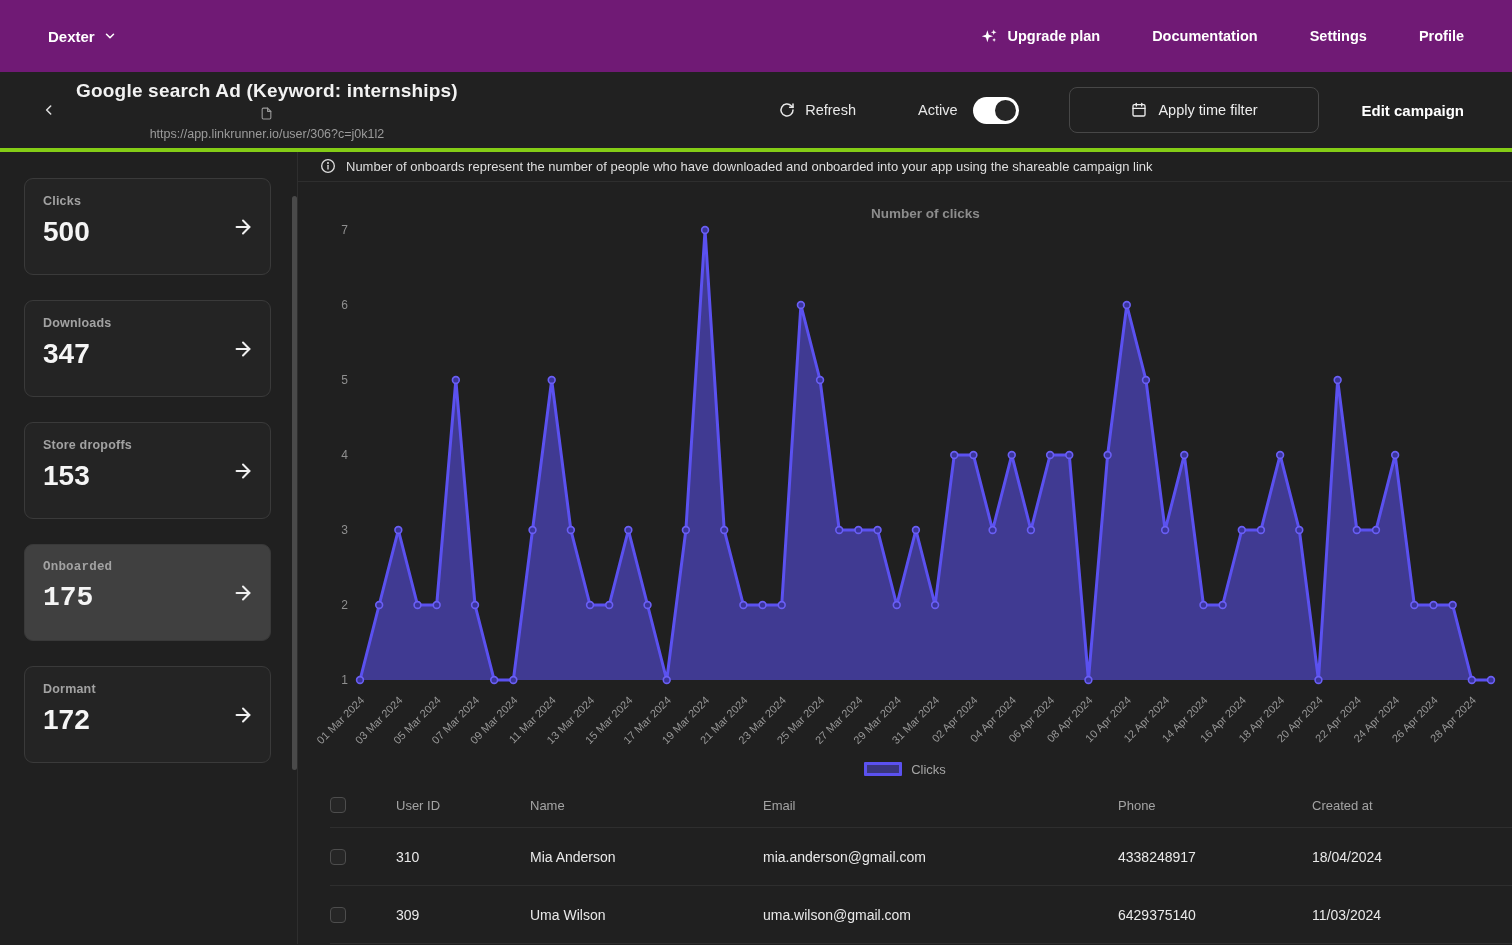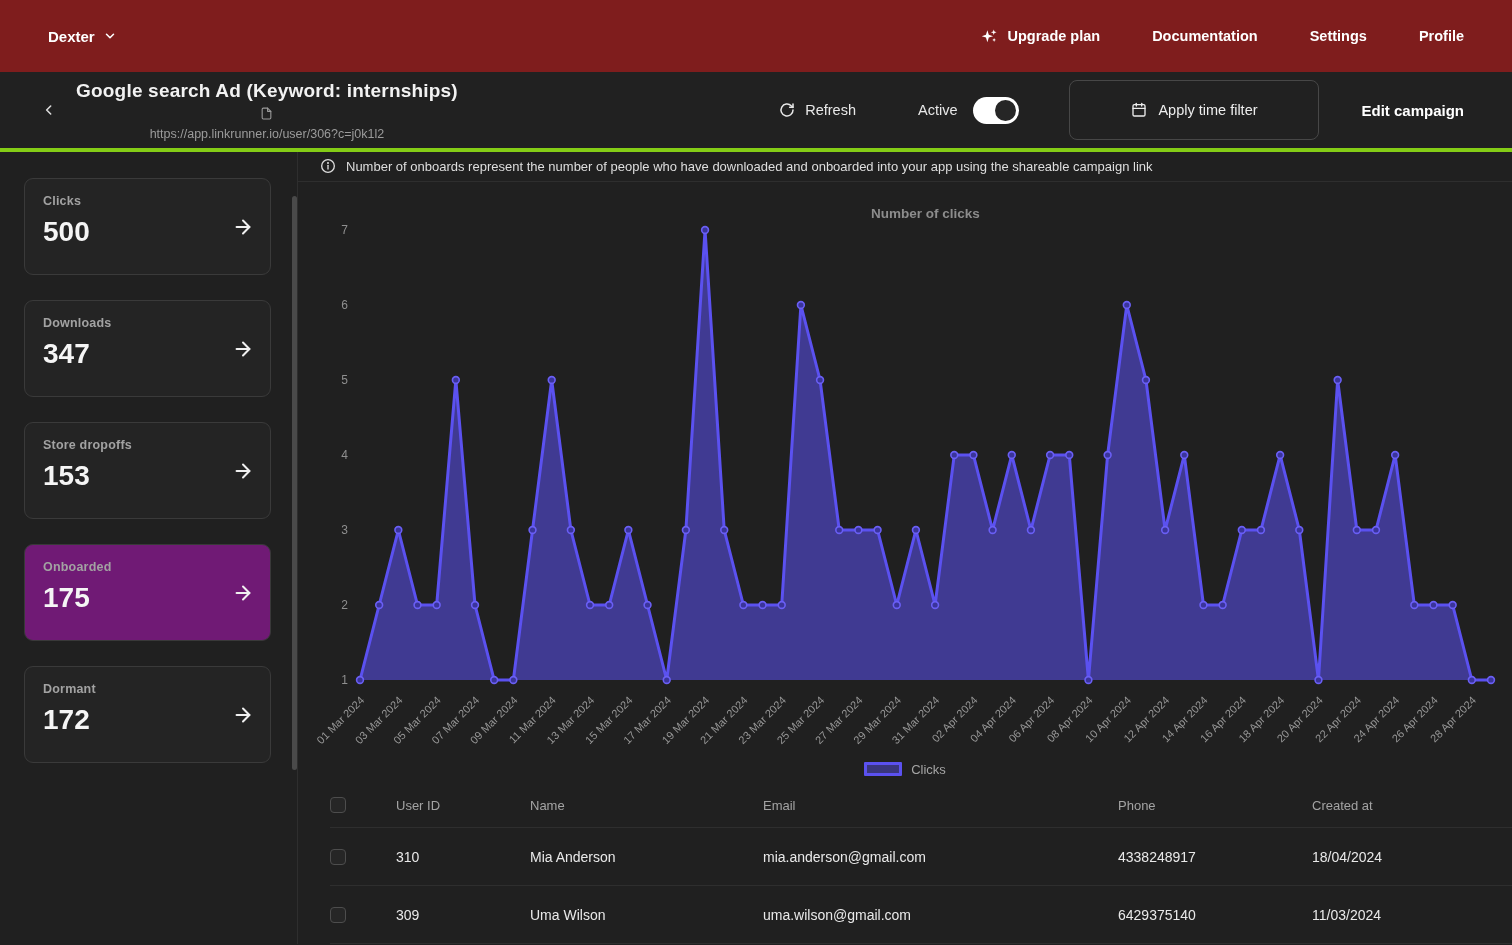--- a/index.html
+++ b/index.html
@@ -7,21 +7,21 @@
   body {
     background:#202020;
     font-family:"Liberation Sans", sans-serif;
     color:#ececec;
     -webkit-font-smoothing:antialiased;
   }
   svg.icn { display:block; }
 
   
   .topnav {
-    height:72px; background:#7f1d1d; display:flex; align-items:center;
+    height:72px; background:#701a75; display:flex; align-items:center;
     padding:0 48px; color:#fff;
   }
   .workspace { display:flex; align-items:center; gap:8px; cursor:pointer; }
   .workspace .ws-label { font-size:15px; font-weight:700; }
   .topnav-right { margin-left:auto; display:flex; align-items:center; gap:52px; }
   .topnav-item { display:flex; align-items:center; gap:9px; font-size:14.5px; font-weight:600; cursor:pointer; }
 
   
   .subheader {
     height:80px; display:flex; align-items:center; padding:0 48px 0 36px;
@@ -34,38 +34,38 @@
   .url-row .url-text { font-size:12.5px; }
   .subheader-right { margin-left:auto; display:flex; align-items:center; }
   .refresh-btn { display:flex; align-items:center; gap:10px; font-size:14.5px; color:#e8e8e8; cursor:pointer; }
   .active-group { display:flex; align-items:center; gap:16px; margin-left:62px; }
   .active-label { font-size:14.5px; color:#e8e8e8; }
   .toggle { width:46px; height:27px; border-radius:14px; background:#3a3a3a; position:relative; cursor:pointer; }
   .toggle.on { background:#ffffff; }
   .toggle .knob { position:absolute; top:3px; left:3px; width:21px; height:21px; border-radius:50%; background:#e8e8e8; transition:left .1s; }
   .toggle.on .knob { left:22px; background:#262626; }
   .apply-filter-btn {
-    margin-left:50px; width:250px; height:60px; border:1px solid #474747; border-radius:8px;
+    margin-left:50px; width:250px; height:46px; border:1px solid #474747; border-radius:8px;
     display:flex; align-items:center; justify-content:center; gap:11px;
     font-size:14.5px; color:#ededed; background:transparent; cursor:pointer;
   }
   .edit-campaign { margin-left:42px; font-size:15px; font-weight:700; color:#fff; cursor:pointer; }
 
   
   .content { display:flex; height:792px; }
   .sidebar {
     width:298px; flex:0 0 298px; border-right:1px solid #2e2e2e; position:relative;
     padding:26px 27px 0 24px;
   }
   .side-scrollbar { position:absolute; right:0px; top:44px; width:5px; height:574px; background:#4a4a4a; border-radius:3px; }
   .metric-card {
     position:relative; width:247px; height:97px; background:#242424;
     border:1px solid #3a3a3a; border-radius:9px; padding:15px 18px; margin-bottom:25px; cursor:pointer;
   }
-  .metric-card.selected { background:#701a75; border-color:#393939; }
+  .metric-card.selected { background:#404040; border-color:#393939;font-family:Liberation Mono, monospace; }
   .metric-label { font-size:12.5px; font-weight:700; color:#a2a2a2; letter-spacing:.2px; }
   .metric-value { font-size:28px; font-weight:700; color:#f5f5f5; margin-top:8px; }
   .metric-arrow { position:absolute; right:16px; top:50%; margin-top:-11px; color:#f0f0f0; }
 
   .main { flex:1; display:flex; flex-direction:column; min-width:0; }
   .info-bar { height:50px; display:flex; align-items:center; gap:10px; padding:0 22px; border-bottom:1px solid #2e2e2e; color:#dcdcdc; }
   .info-bar .info-text { font-size:13px; color:#dedede; }
   .chart-wrap { position:relative; height:580px; }
   .legend-row { height:26px; display:flex; align-items:center; justify-content:center; gap:9px; }
   .legend-swatch { width:38px; height:14px; border:3px solid #5b51f0; background:rgba(91,81,240,.45); border-radius:1px; }

